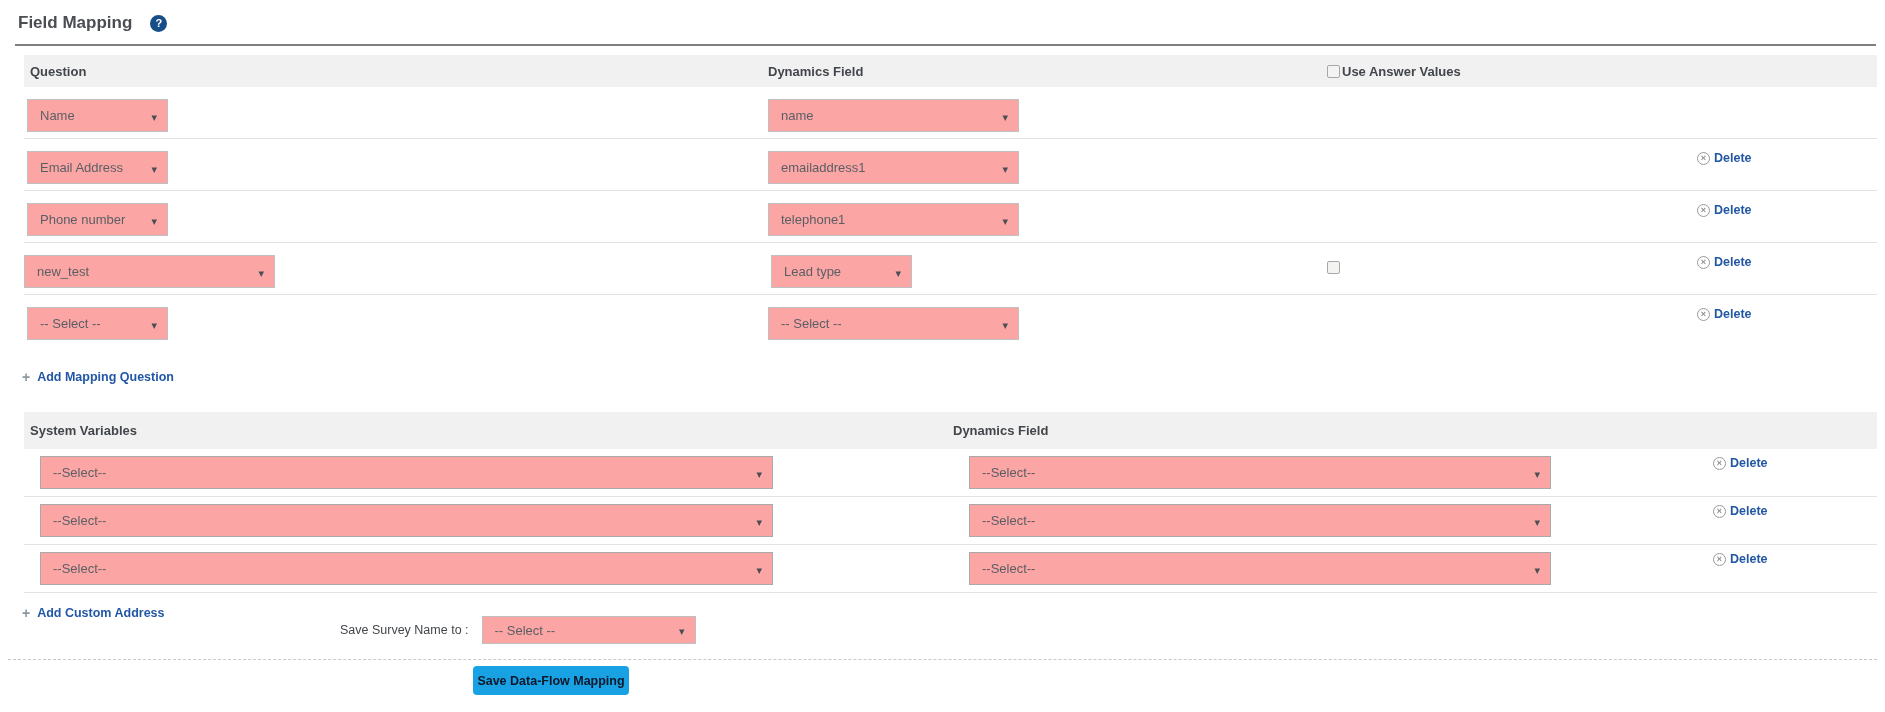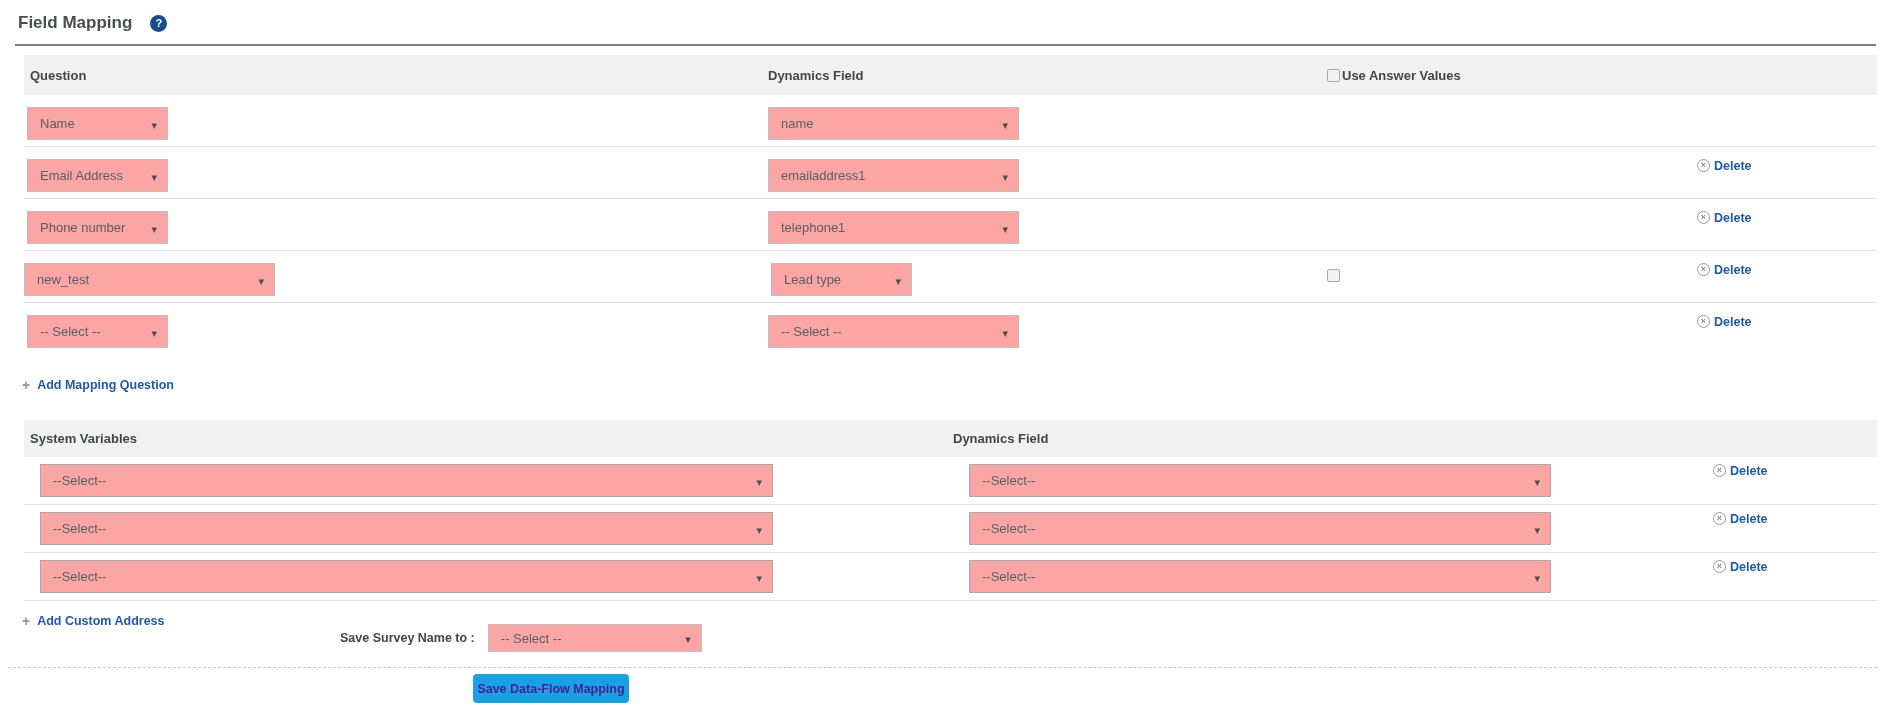--- a/index.html
+++ b/index.html
@@ -27,21 +27,21 @@
   .tbl-head {
     background: #f1f1f1; display: grid; align-items: center;
     font-size: 13px; font-weight: bold; color: #42464a;
   }
   .tbl-row { display: grid; border-bottom: 1px solid #e2e2e2; }
   .tbl-row:last-child.no-last-border { border-bottom: none; }
 
   .grid1 { grid-template-columns: 744px 559px 370px 1fr; }
   .grid2 { grid-template-columns: 929px 744px 1fr; }
 
-  .tbl1 .tbl-head { height: 40px; }
+  .tbl1 .tbl-head { height: 32px; }
   .tbl1 .tbl-row { padding: 12px 0 6px 0; }
   .tbl2 { margin-top: 26px; }
   .tbl2 .tbl-head { height: 37px; }
   .tbl2 .tbl-row { padding: 7px 0 7px 16px; }
 
   .pad-l6 { padding-left: 6px; }
 
   
   .select {
     position: relative; background: #fca5a5;
@@ -61,21 +61,21 @@
   
   .checkbox {
     width: 13px; height: 13px; border: 1px solid #a8a8a8; border-radius: 2px;
     background: #f3f3f2; display: inline-block; cursor: pointer; flex: 0 0 auto;
   }
   .uav-head { display: flex; align-items: center; gap: 2px; }
   .row-checkbox { align-self: start; margin-top: 6px; }
 
   
   .delete-link {
-    align-self: start; display: inline-flex; gap: 4px;
+    align-self: start; display: inline-flex; align-items: center; gap: 4px;
     color: #2257a5; font-size: 12.5px; font-weight: bold;
     text-decoration: none; cursor: pointer; justify-self: start;
   }
   .circle-x {
     width: 13px; height: 13px; border: 1px solid #9a9a9a; border-radius: 50%;
     color: #8d8d8d; font-size: 9px; line-height: 11px; text-align: center;
     display: inline-block;
   }
   .circle-x::before { content: "×"; }
 
@@ -84,25 +84,25 @@
     display: inline-flex; align-items: center; gap: 7px; margin-left: 22px;
     color: #2257a5; font-size: 12.5px; font-weight: bold; text-decoration: none; cursor: pointer;
   }
   .add-link.first { margin-top: 23px; }
   .add-link.second { margin-top: 12px; }
   .plus-icon { color: #8a97a0; font-weight: bold; font-size: 14px; }
   .plus-icon::before { content: "+"; }
 
   
   .save-survey-row { display: flex; align-items: center; gap: 13px; margin: -6px 0 0 340px; }
-  .save-survey-label { font-size: 12.5px; font-weight: bold; color: #42464a; text-align: center; }
+  .save-survey-label { font-size: 12.5px; font-weight: normal; color: #42464a; text-align: center; }
   .dashed-divider { margin: 15px 8px 0 8px; border-top: 1px dashed #c9c9c9; height: 0; }
   .save-button {
     display: block; margin: 6px 0 0 473px; width: 156px; height: 29px;
-    background: #18a2e4; color: #4c1d95; border: none; border-radius: 4px;
+    background: #18a2e4; color: #0f172a; border: none; border-radius: 4px;
     font-family: inherit; font-size: 12.5px; font-weight: bold; cursor: pointer;
   }
 </style>
 </head>
 <body>
 
 
 
 
 <div class="page-header">

